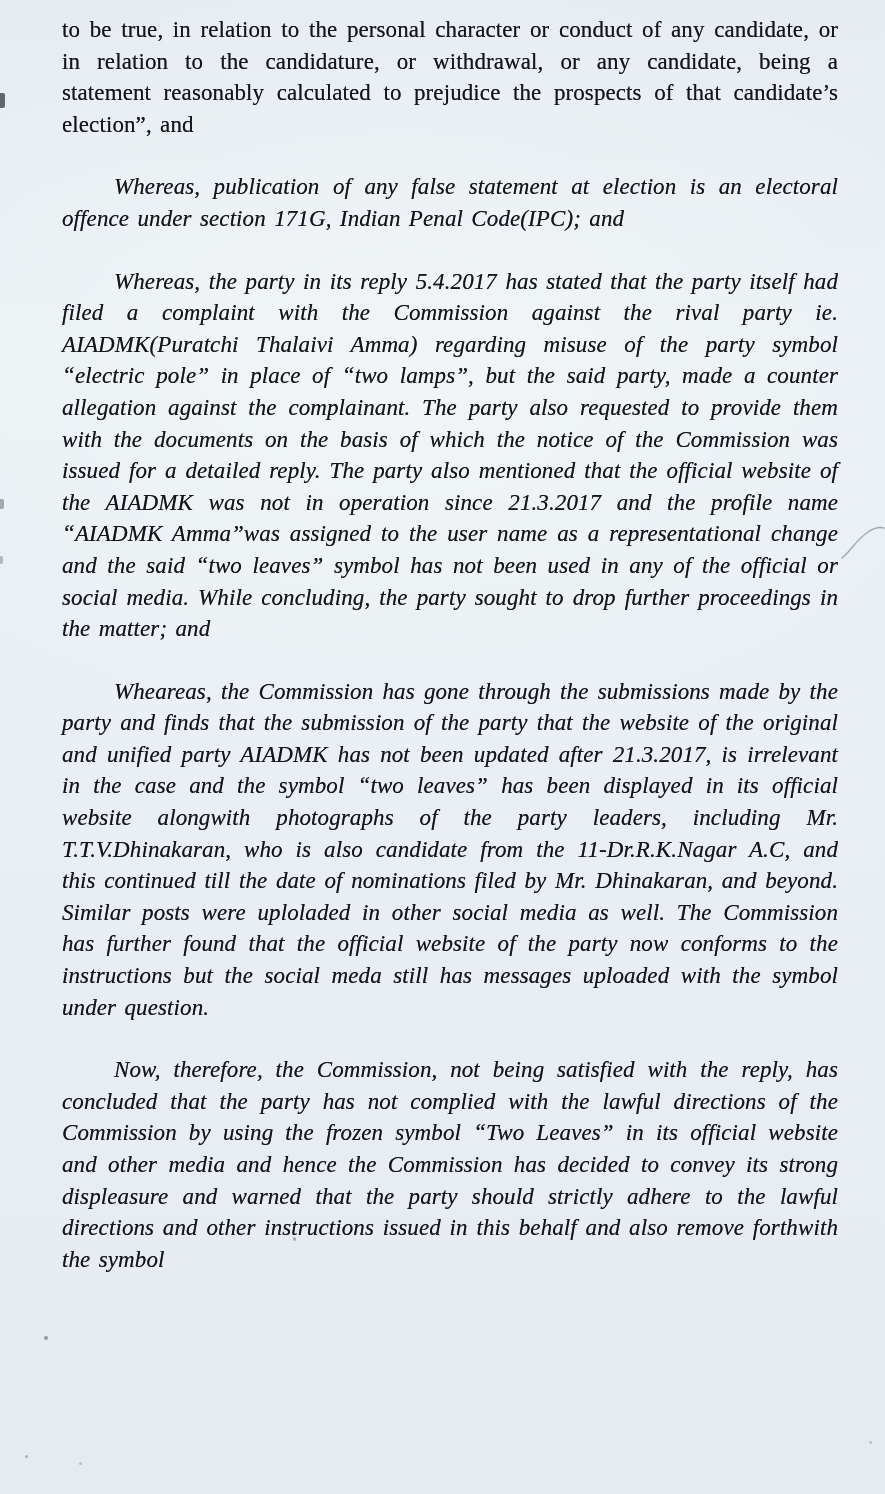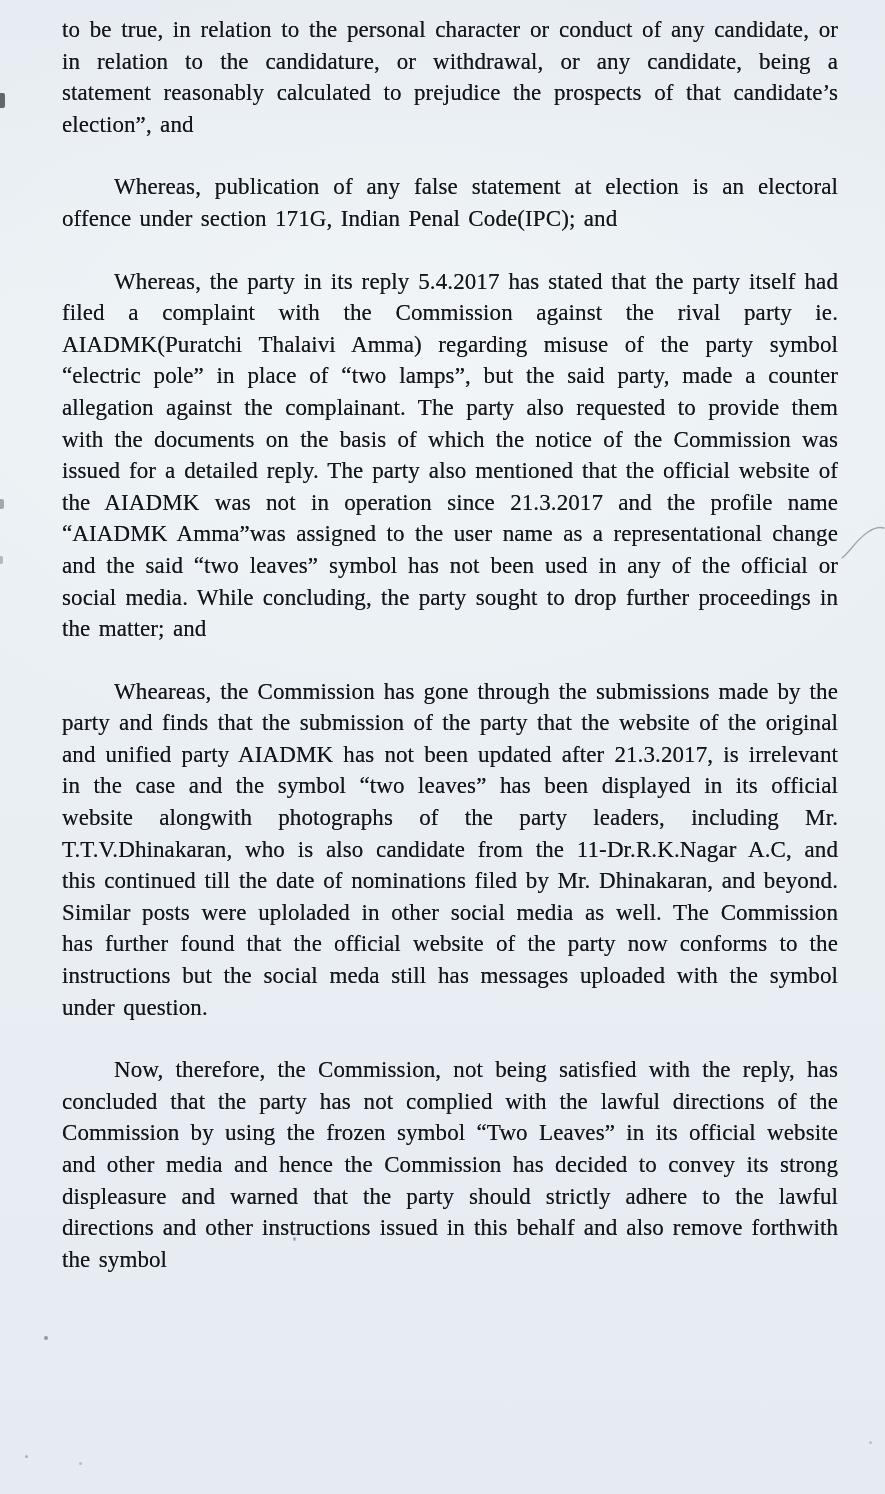--- a/index.html
+++ b/index.html
@@ -27,21 +27,21 @@
   .para {
     margin: 31px 0 0 0;
     font-size: 23px;
     line-height: 31.6px;
     text-align: justify;
     word-spacing: 2.5px;
     letter-spacing: 0.1px;
     text-shadow: 0 0 0.6px rgba(15,16,22,0.65);
   }
   .para:first-child { margin-top: 0; }
-  .para.indent { text-indent: 52px; }
+  .para.indent { text-indent: 52px; font-style: italic; }
 
   
   .edge-tick {
     position: absolute;
     left: 0;
     background: rgba(35,40,48,0.8);
     border-radius: 0 2px 2px 0;
   }
   .edge-tick.t1 { top: 93px;  width: 5px; height: 15px; opacity: 0.85; }
   .edge-tick.t2 { top: 499px; width: 4px; height: 10px; opacity: 0.45; }

